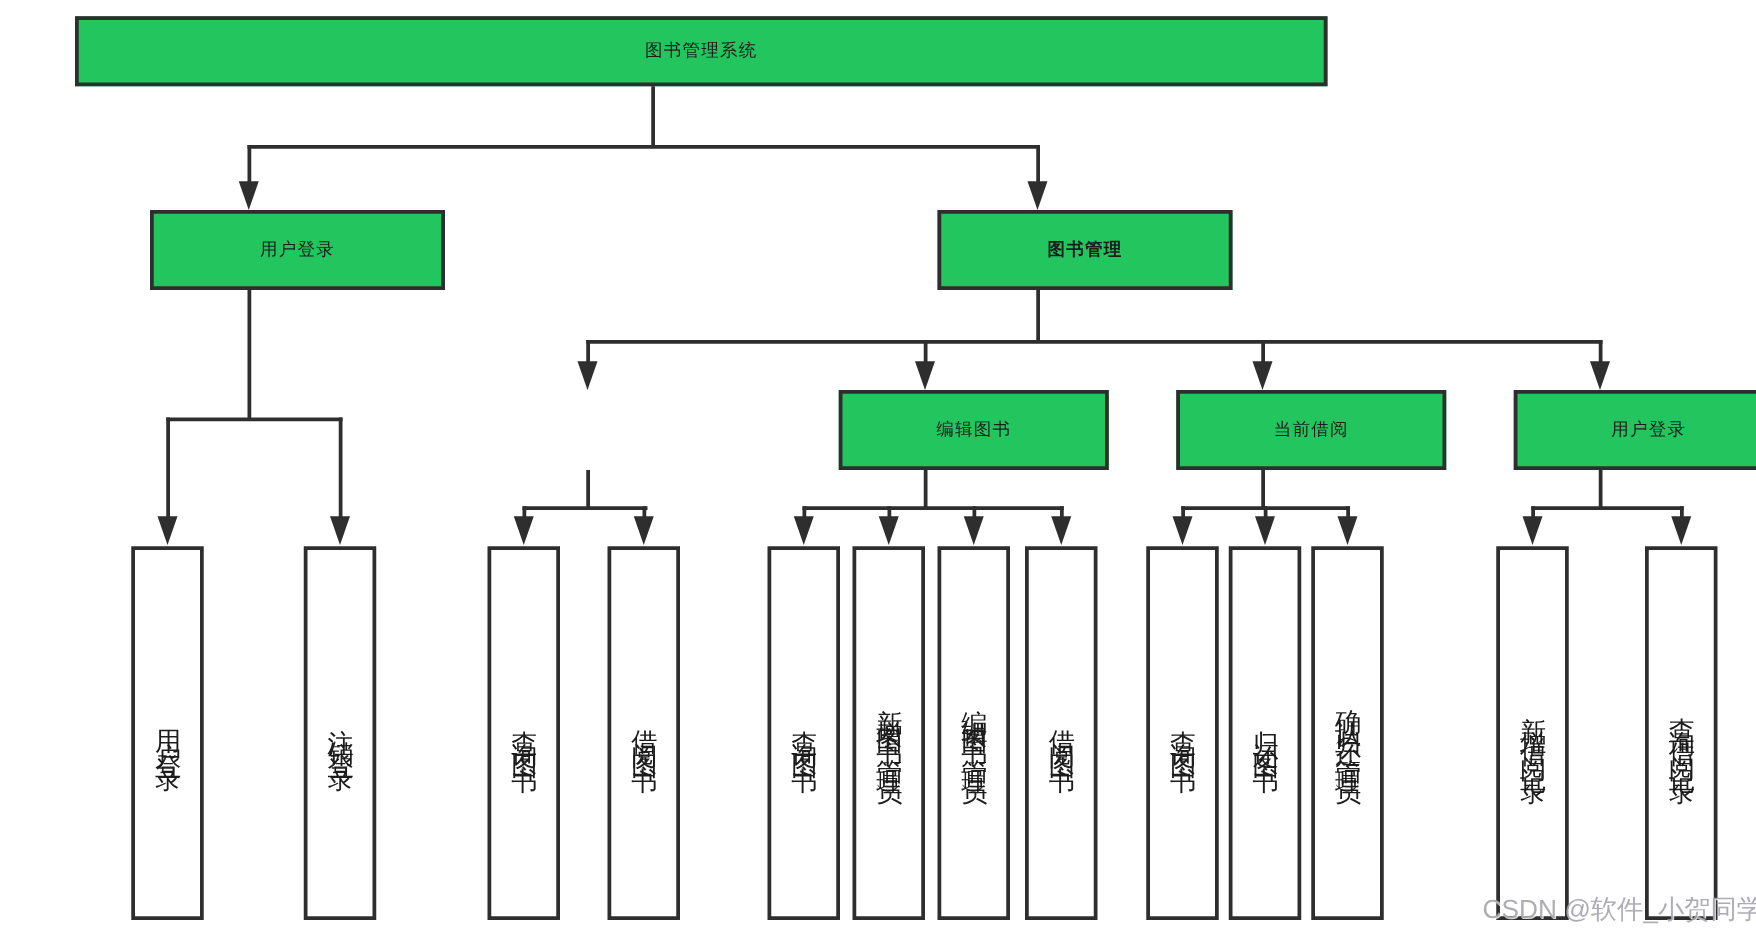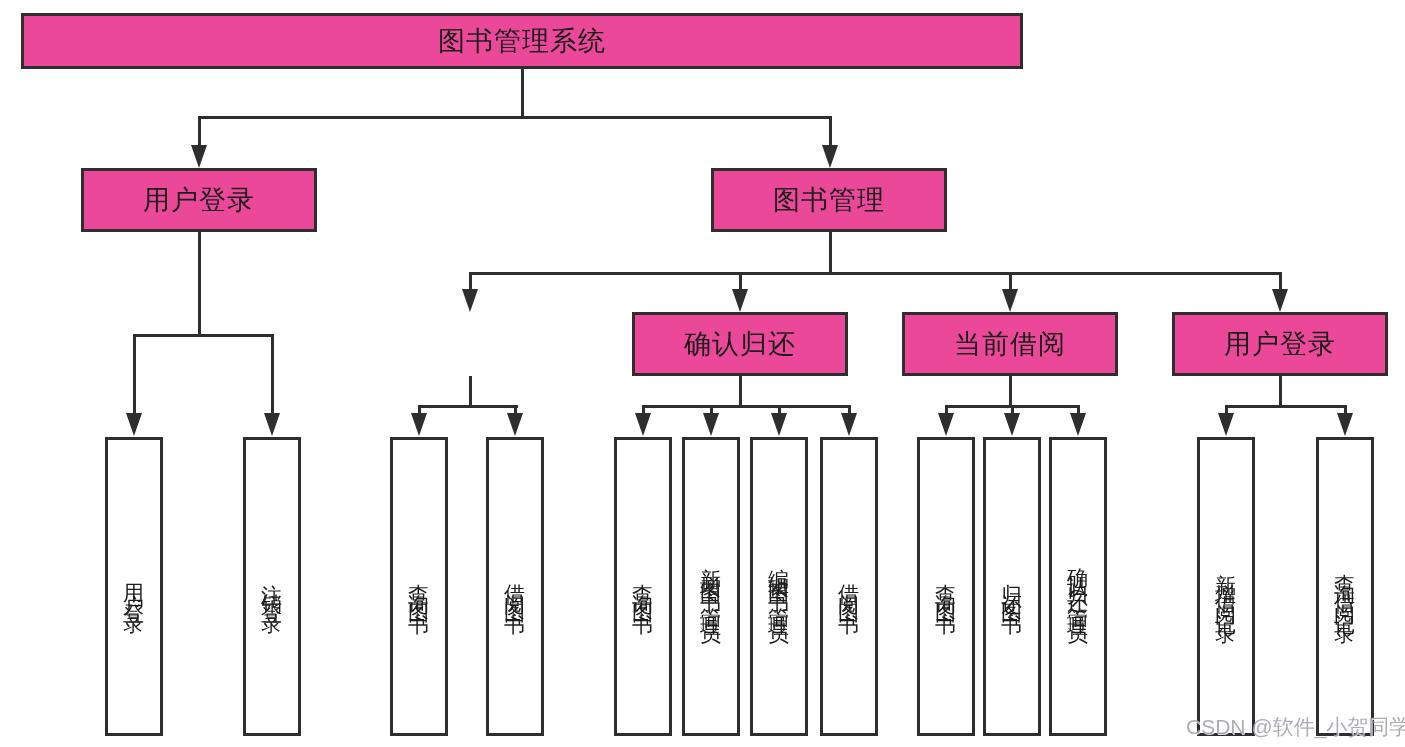--- a/index.html
+++ b/index.html
@@ -11,27 +11,28 @@
   #canvas{
     position:relative;
     width:1405px;height:747px;
     background:var(--bg);
     overflow:hidden;
     font-family:"Liberation Sans","DejaVu Sans",sans-serif;
     color:var(--text);
   }
   .box{
     position:absolute;
-    background:#ec4899;
+    background:#22c55e;
     border:3px solid var(--line);
     box-sizing:border-box;
     display:flex;align-items:center;justify-content:center;
-    font-size:27px;
+    font-size:14px;
     letter-spacing:1px;
     white-space:nowrap;
+    margin-left:39px;
   }
   .vbox{
     position:absolute;
     background:#fff;
     border:3px solid var(--line);
     box-sizing:border-box;
     display:flex;align-items:center;justify-content:center;
     overflow:hidden;
   }
   .vbox .vtext{
@@ -63,24 +64,24 @@
 </style>
 </head>
 <body>
 
 <div id="canvas">
 
   <div class="box" style="left:21px;top:13px;width:1002px;height:56px;">图书管理系统</div>
 
   <div class="box" style="left:81px;top:168px;width:236px;height:64px;">用户登录</div>
 
-  <div class="box" style="left:711px;top:168px;width:236px;height:64px;">图书管理</div>
+  <div class="box" style="left:711px;top:168px;width:236px;height:64px;font-weight:bold;">图书管理</div>
 
 
-  <div class="box" style="left:632px;top:312px;width:216px;height:64px;">确认归还</div>
+  <div class="box" style="left:632px;top:312px;width:216px;height:64px;">编辑图书</div>
 
   <div class="box" style="left:902px;top:312px;width:216px;height:64px;font-family:Liberation Serif, serif;">当前借阅</div>
 
   <div class="box" style="left:1172px;top:312px;width:216px;height:64px;">用户登录</div>
 
   <div class="vbox" style="left:105px;top:437px;width:58px;height:299px;">
     <span class="vtext">用户登录</span>
   </div>
   <div class="vbox" style="left:243px;top:437px;width:58px;height:299px;">
     <span class="vtext">注销登录</span>

